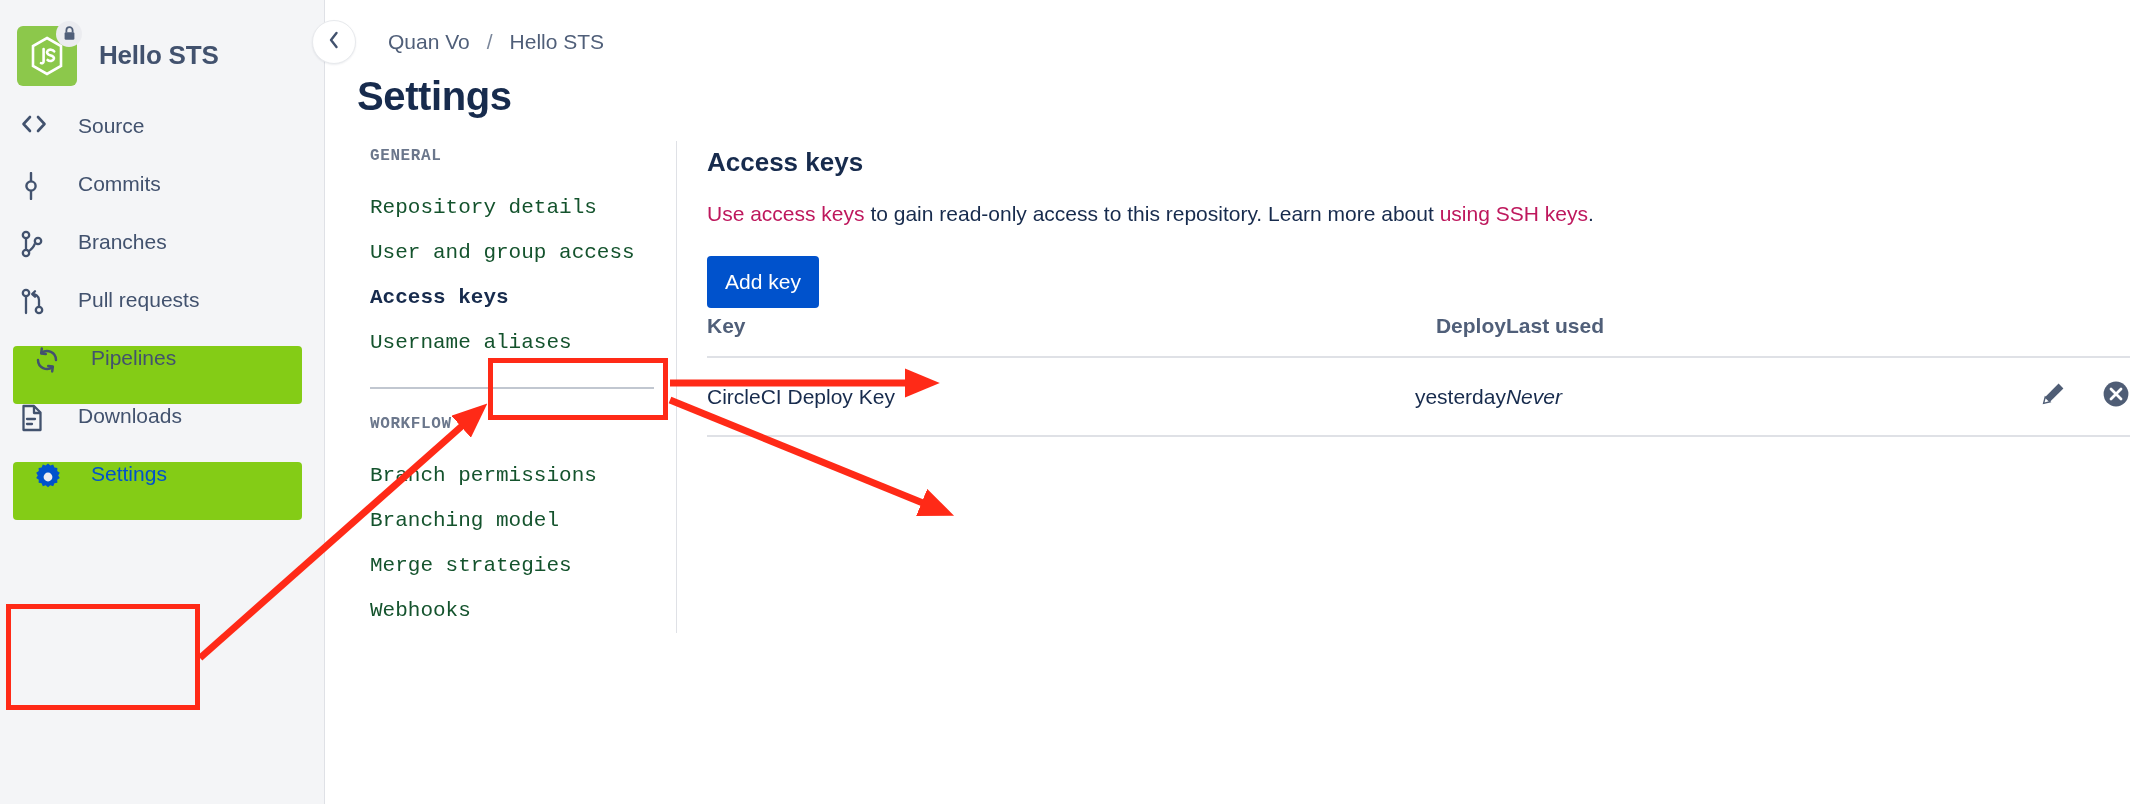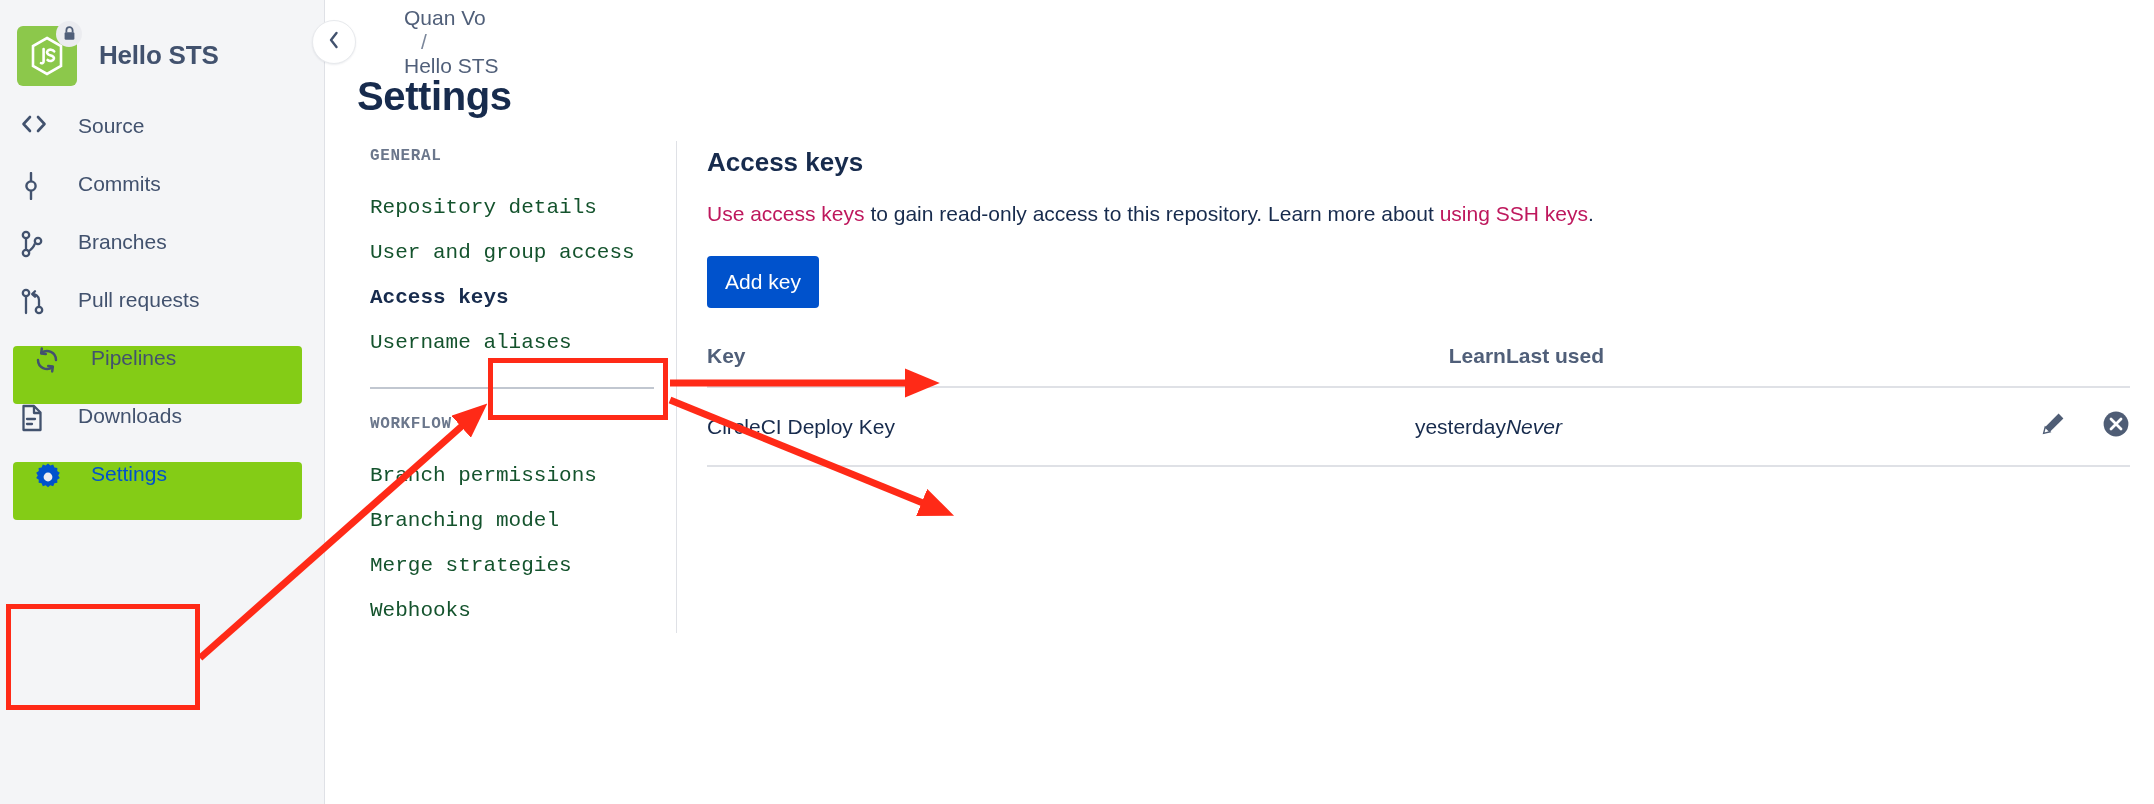--- a/index.html
+++ b/index.html
@@ -67,21 +67,21 @@
     height: 62px;
   }
   .back-btn {
     width: 44px; height: 44px; border-radius: 50%;
     background: #fff; border: 1px solid #e8eaed;
     display: flex; align-items: center; justify-content: center;
     margin-left: -22px;
     cursor: pointer;
     box-shadow: 0 1px 2px rgba(9,30,66,0.08);
   }
-  .crumbs { margin-left: 48px; display: flex; align-items: flex-start; font-size: 21px; color: #505f79; flex-direction: column; }
+  .crumbs { margin-left: 32px; display: flex; align-items: flex-start; font-size: 21px; color: #505f79; }
   .crumb { cursor: pointer; }
   .crumb-sep { margin: 0 17px; color: #7a869a; }
 
   .page-title {
     margin: 12px 0 0 31px;
     font-size: 40px; font-weight: bold; color: #172b4d;
     letter-spacing: -0.4px;
   }
 
   .content-cols { display: flex; margin-top: 28px; }
@@ -112,21 +112,21 @@
   .panel-desc a { color: #be185d; text-decoration: none; cursor: pointer; }
   .add-key-btn {
     margin-top: 28px;
     display: inline-block;
     background: #0052cc; color: #fff;
     font-size: 21px; font-family: "Liberation Sans", sans-serif;
     border: none; border-radius: 4px;
     padding: 14px 18px;
     cursor: pointer;
   }
-  table.keys { width: 100%; border-collapse: collapse; margin-top: 30px; }
+  table.keys { width: 100%; border-collapse: collapse; }
   table.keys th {
     font-size: 21px; color: #505f79; font-weight: bold;
     text-align: left; padding: 6px 0 18px 0;
     border-bottom: 2px solid #dfe1e6;
   }
   table.keys th.num, table.keys td.num { text-align: right; }
   table.keys td {
     font-size: 21px; color: #172b4d;
     padding: 22px 0; border-bottom: 2px solid #dfe1e6;
   }
@@ -298,21 +298,21 @@
         <div class="panel-title">Access keys</div>
 
         <div class="panel-desc"><a>Use access keys</a><span> to gain read-only access to this repository. Learn more about </span><a>using SSH keys</a><span>.</span></div>
 
         <button class="add-key-btn">Add key</button>
 
         <table class="keys">
           <thead>
             <tr>
               <th>Key</th>
-              <th class="num">Learn</th>
+              <th class="num">Deploy</th>
               <th class="lastused">Last used</th>
               <th></th>
             </tr>
           </thead>
           <tbody>
             <tr>
               <td>CircleCI Deploy Key</td>
               <td class="num">yesterday</td>
               <td class="lastused">Never</td>
               <td class="actions">

